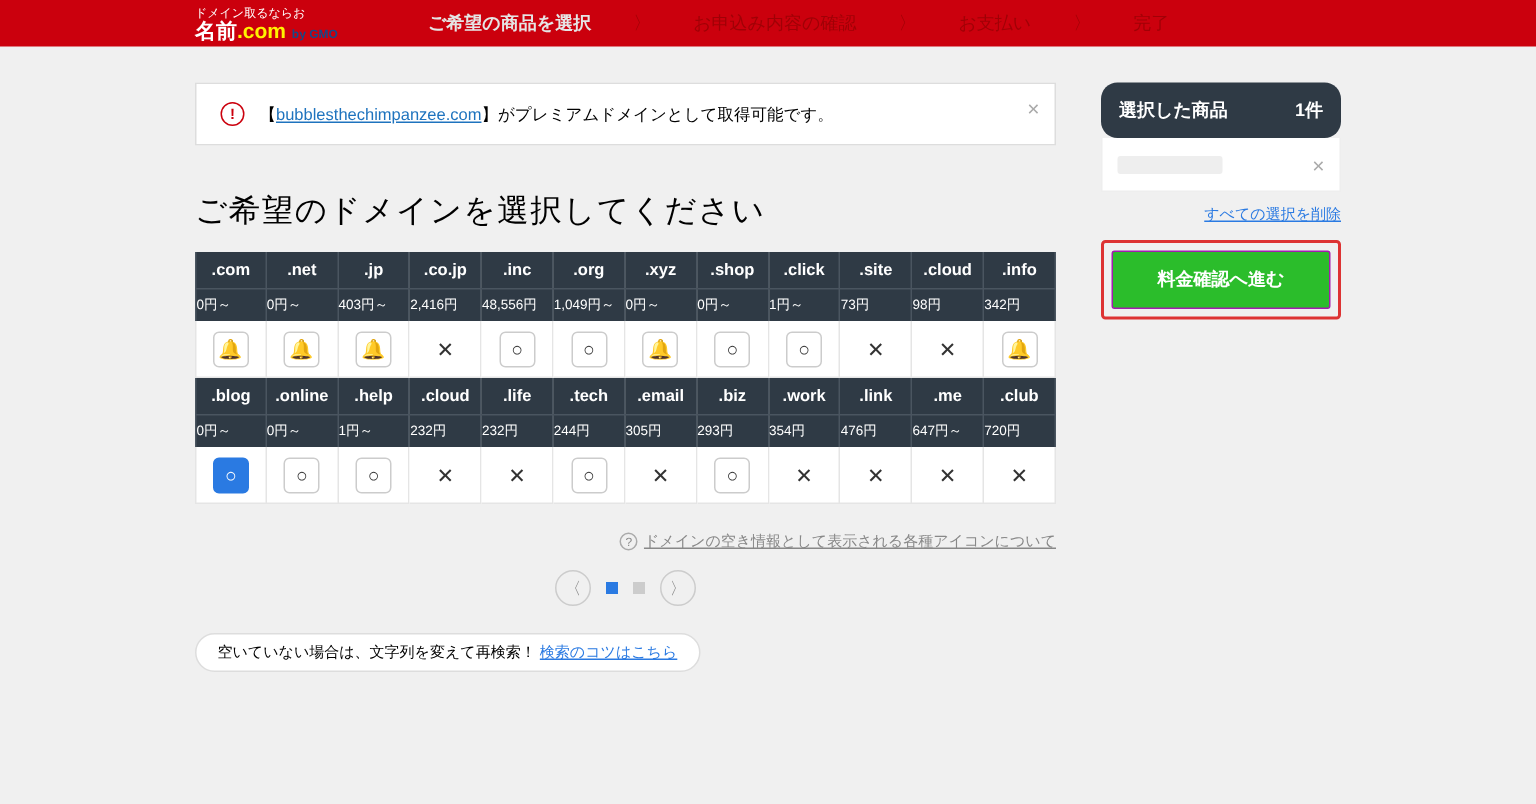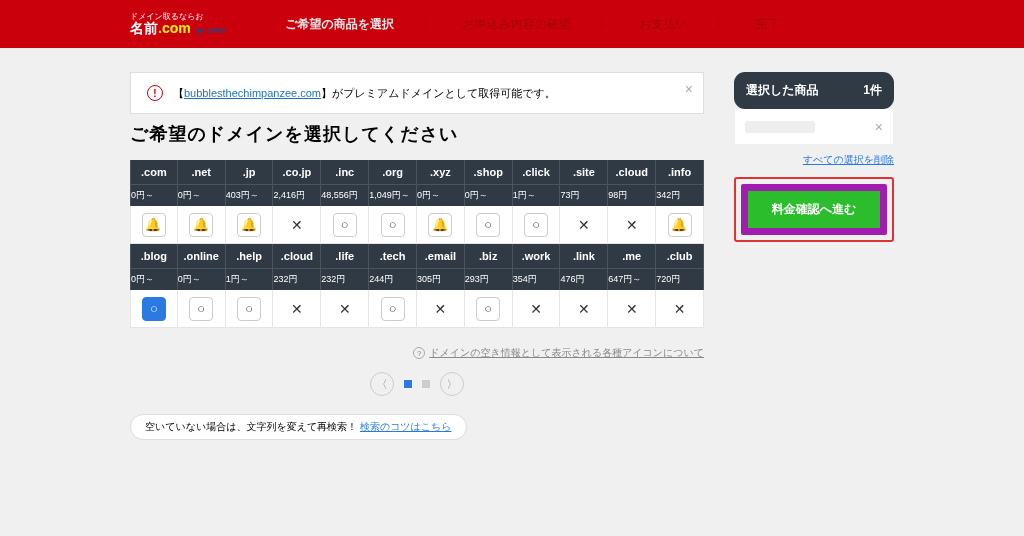--- a/index.html
+++ b/index.html
@@ -1,38 +1,38 @@
 <!DOCTYPE html>
 <html><head>
 <meta charset="utf-8">
 <style>
 * { margin: 0; padding: 0; box-sizing: border-box; font-family: "Hiragino Kaku Gothic Pro", Meiryo, sans-serif; }
 body { background: #f0f0f0; font-size: 12px; }
 
-.topbar { background: #cb000d; height: 48px; display: flex; align-items: center; padding: 0 0 0 130px; }
+.topbar { background: #cb000d; height: 31px; display: flex; align-items: center; padding: 0 0 0 130px; }
 .logo { display: flex; flex-direction: column; line-height: 1; margin-right: 60px; }
 .logo-small { font-size: 8px; color: #fff; }
 .logo-main { font-size: 14px; font-weight: bold; color: #000; }
 .logo-main .lbl { color:#fff; }
 .logo-main .dot { color:#fff200; }
 .logo-main .com { color:#fff200; }
 .logo-gmo { font-size: 8px; color:#144a8a; font-weight:bold; }
 .steps { display: flex; gap: 28px; font-size: 12px; color: #a00006; }
 .steps .active { color: #e5e5e5; font-weight: bold; }
 .steps .sep { color:#a00006; }
 
 .page { display: flex; gap: 30px; padding: 24px 130px 30px; align-items: flex-start; }
 .main { flex: 1; }
 
 .notice { border: 1px solid #ddd; background: #fff; padding: 12px 32px 12px 16px; display: flex; align-items: center; gap: 10px; font-size: 11px; position: relative; }
 .notice-i { width:16px; height:16px; border:1.5px solid #cb000d; border-radius:50%; color:#cb000d; display:flex; align-items:center; justify-content:center; font-size:10px; font-weight:bold; }
 .notice a { color:#1e73be; text-decoration: underline; }
 .notice .close { position:absolute; right:10px; top:8px; color:#aaa; font-size:14px; cursor:pointer; }
 
-.heading { font-size: 18px; font-weight: bold; margin: 8px 0 14px; letter-spacing: 1px; }
+.heading { font-size: 21px; font-weight: normal; margin: 29px 0 14px; letter-spacing: 1px; }
 
 .tld-table { display: flex; flex-direction: column; }
 .tld-row { display: grid; grid-template-columns: repeat(12, 1fr); }
 .tld-head .cell { background:#2f3a45; color:#fff; text-align:center; padding:6px 0; font-size:11px; font-weight:bold; border-right:1px solid #4a5560; }
 .tld-price .cell { background:#2f3a45; color:#fff; text-align:left; padding:4px 0; font-size:9px; border-right:1px solid #4a5560; border-top:1px solid #4a5560; }
 .tld-status .cell { background:#fff; text-align:center; padding:6px 0; border-right:1px solid #e5e5e5; border-bottom:1px solid #e5e5e5; display:flex; align-items:center; justify-content:center; height:38px; }
 .tld-head .cell:first-child, .tld-price .cell:first-child, .tld-status .cell:first-child { border-left:1px solid #4a5560; }
 .tld-status .cell:first-child { border-left:1px solid #e5e5e5; }
 
 .st-btn { width:24px; height:24px; border:1px solid #ccc; border-radius:4px; display:flex; align-items:center; justify-content:center; color:#333; font-size:13px; background:#fff; }
@@ -59,21 +59,21 @@
 .search-btn { background:#2a7ae2; color:#fff; border:none; padding:0 30px; font-size:13px; cursor:pointer; }
 
 .side { width:160px; }
 .side-head { background:#2f3a45; color:#fff; padding:10px 12px; display:flex; justify-content:space-between; font-size:12px; font-weight:bold;border-radius:11px; }
 .side-item { background:#fff; border:1px solid #eee; border-top:none; padding:10px; display:flex; justify-content:space-between; align-items:center; height:36px; }
 .side-item .blur { background:#eee; width:70px; height:12px; border-radius:2px; }
 .side-item .rm { color:#aaa; font-size:14px; cursor:pointer; }
 .side-clear { text-align:right; font-size:10px; margin-top:8px; }
 .side-clear a { color:#2a7ae2; text-decoration:underline; }
 .proceed-wrap { border:2px solid #d33; padding:5px; margin-top:10px; border-radius:3px; }
-.proceed { background:#2bbd2b; color:#fff; border:7px solid #a21caf; width:100%; padding:10px 0; font-size:12px; font-weight:bold; cursor:pointer; border-radius:2px; }
+.proceed { background:#2bbd2b; color:#fff; border:1px solid #a21caf; width:100%; padding:10px 0; font-size:12px; font-weight:bold; cursor:pointer; border-radius:2px; }
 </style>
 </head>
 <body>
 
 <div class="topbar">
   <div class="logo">
     <span class="logo-small">ドメイン取るならお</span>
     <span class="logo-main"><span class="lbl">名前</span><span class="dot">.</span><span class="com">com</span> <span class="logo-gmo">by GMO</span></span>
   </div>
   <div class="steps">

